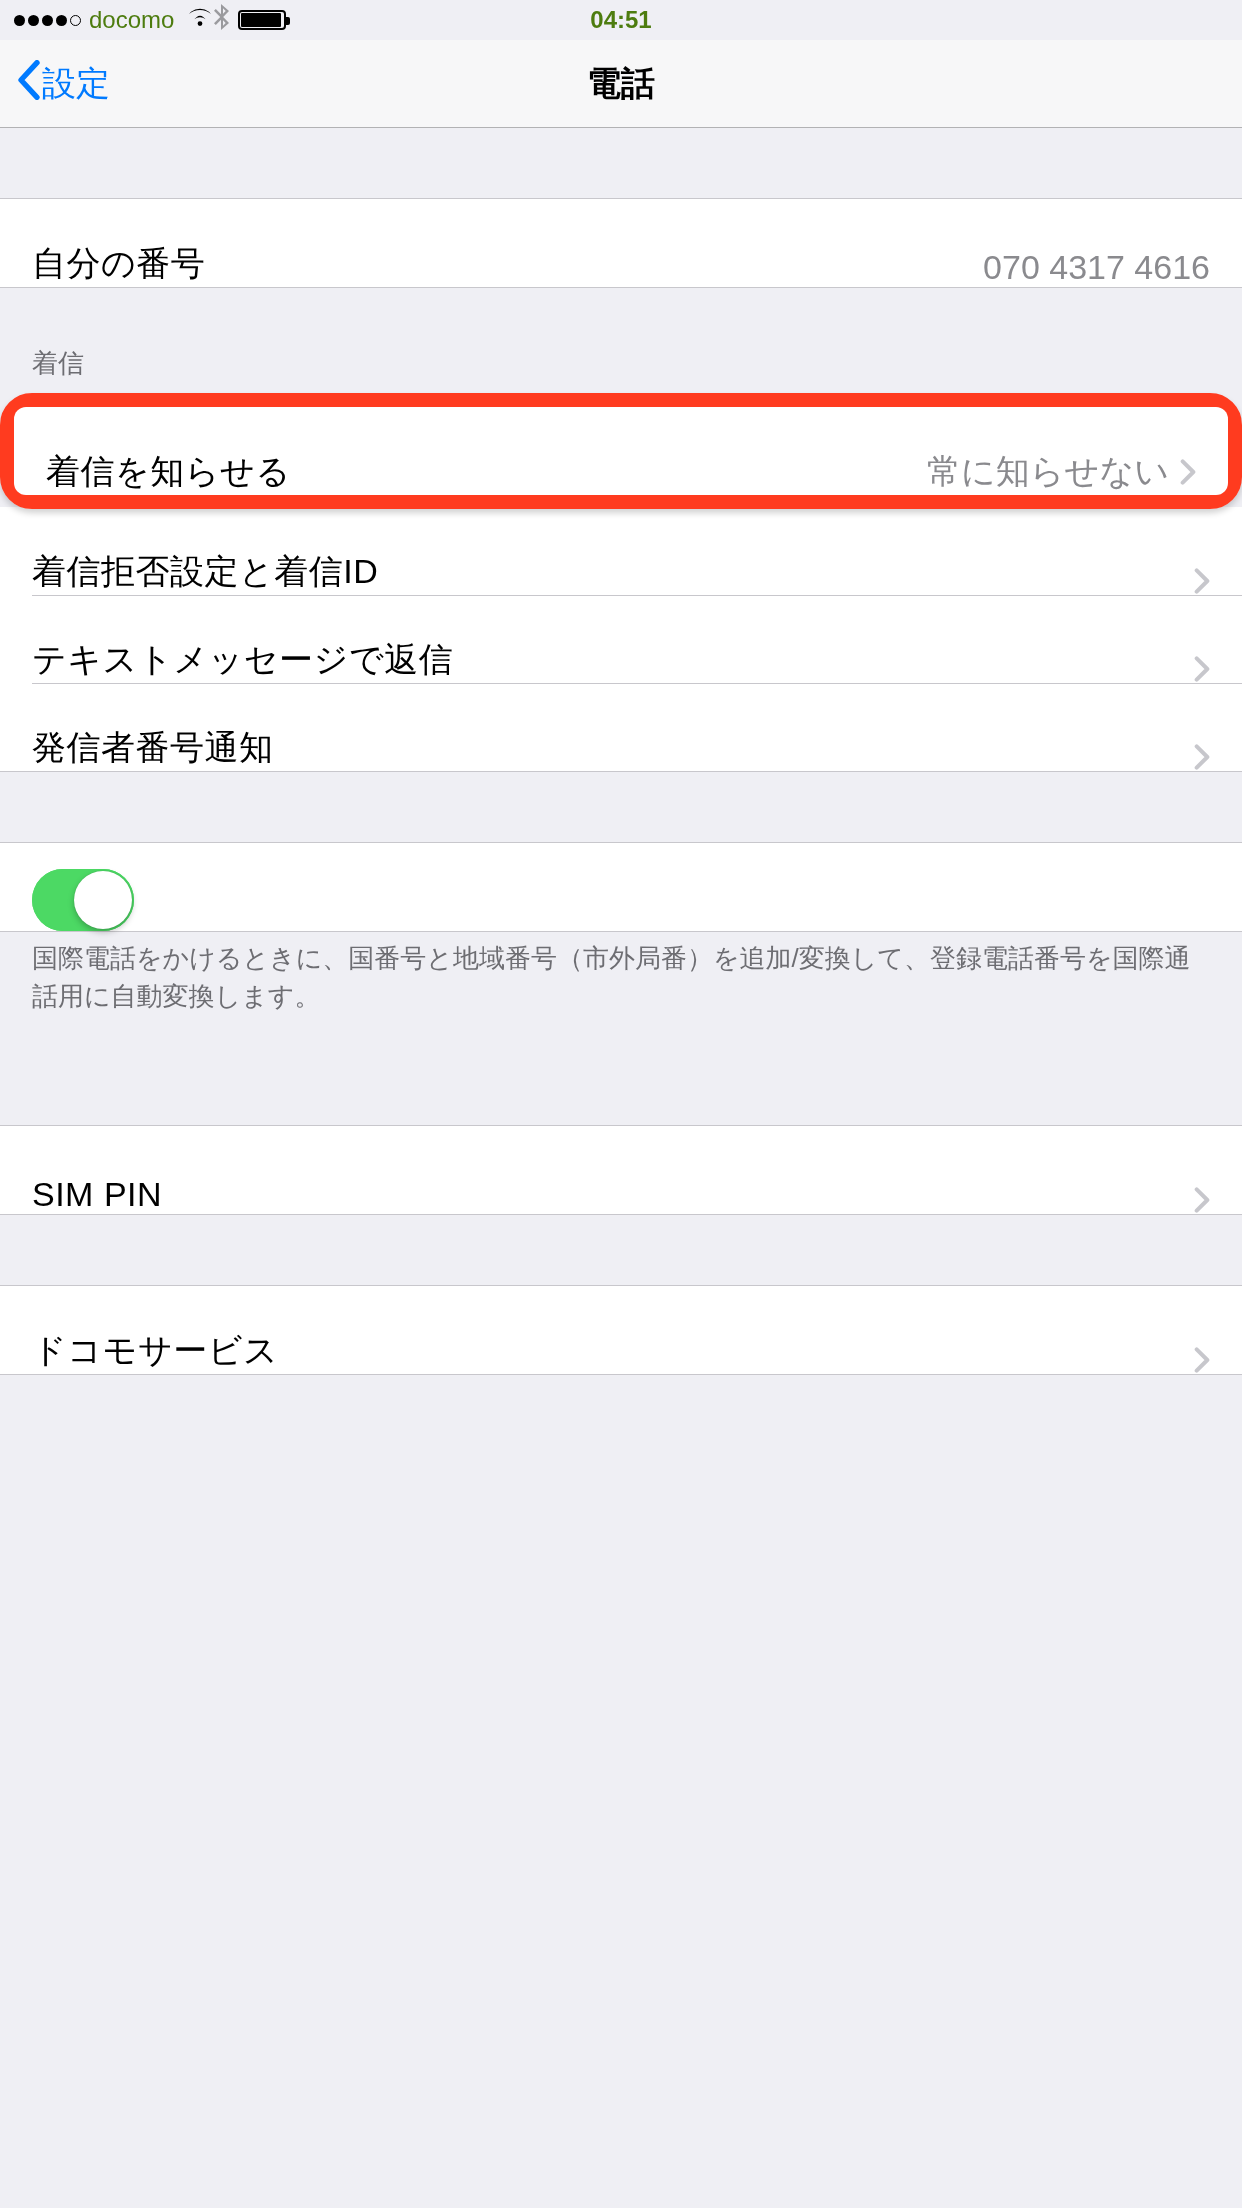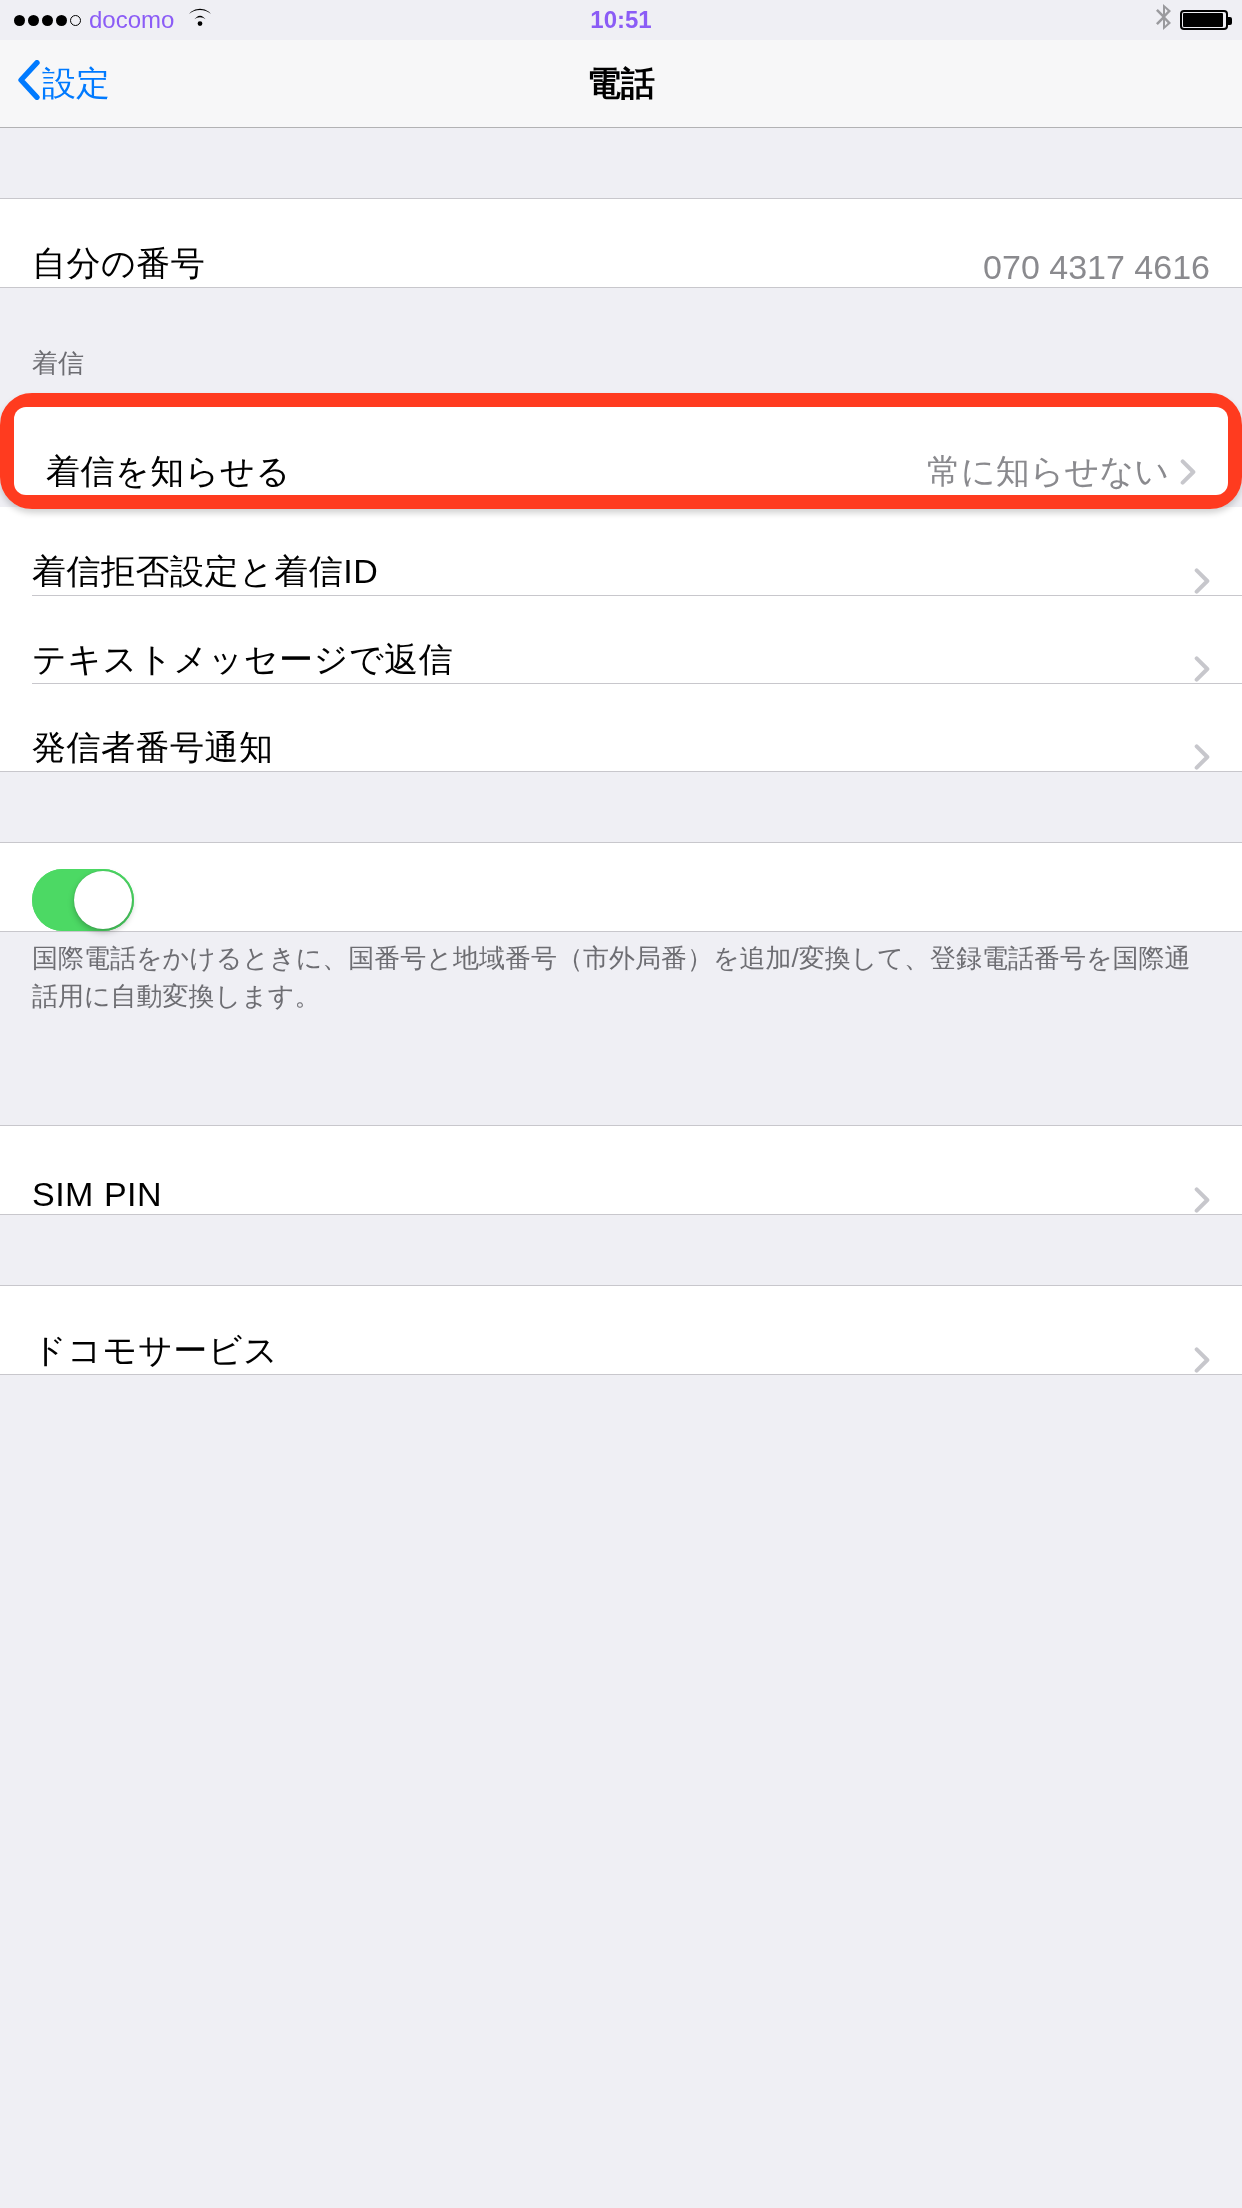--- a/index.html
+++ b/index.html
@@ -10,25 +10,24 @@
     background: #efeff4;
     color: #000;
     -webkit-font-smoothing: antialiased;
   }
 
   
   .status-bar {
     height: 40px;
     display: flex;
     align-items: center;
-    justify-content: space-between;
     padding: 0 14px;
     font-size: 24px;
     font-weight: 500;
-    color: #8b5cf6;
+    color: #4d7c0f;
   }
   .status-left, .status-right { display: flex; align-items: center; gap: 8px; }
   .signal-dots { display: flex; gap: 3px; align-items: center; }
   .dot { width: 11px; height: 11px; border-radius: 50%; background: #000; }
   .dot.open { background: transparent; border: 1.5px solid #000; }
   .wifi-icon { margin-left: 4px; }
   .status-time { font-weight: 600; font-size: 24px; position:absolute; left:50%; transform:translateX(-50%);}
   .bt-icon { opacity: .35; }
   .battery {
     width: 48px; height: 20px; border: 2px solid #000; border-radius: 4px;
@@ -131,21 +130,21 @@
         <span class="dot"></span>
         <span class="dot open"></span>
     </span>
     <span>docomo</span>
     <span class="wifi-icon">
       <svg width="28" height="22" viewBox="0 0 28 22">
           <path d="M14 20a2.4 2.4 0 1 0 0-4.8 2.4 2.4 0 0 0 0 4.8Zm-5.6-6.7 2.1-2.1a5.5 5.5 0 0 1 7 0l2.1 2.1a8.5 8.5 0 0 0-11.2 0ZM3 7.9l2.1-2.1a14.5 14.5 0 0 1 17.8 0L25 7.9a17.5 17.5 0 0 0-22 0Z" fill="#000"></path>
         </svg>
     </span>
   </div>
-  <div class="status-time">10:51</div>
+  <div class="status-time">04:51</div>
   <div class="status-right">
     <span class="bt-icon">
       <svg width="16" height="26" viewBox="0 0 16 26">
           <path d="M7 0v10.3L1.8 5 0 6.8 6.2 13 0 19.2 1.8 21 7 15.7V26l8-7-5.8-6L15 7 7 0Zm2 4.3L11.7 7 9 9.7V4.3Zm0 17.4v-5.4L11.7 19 9 21.7Z" fill="#000"></path>
         </svg>
     </span>
     <span class="battery">
         <span class="fill"></span>
       </span>
   </div>

